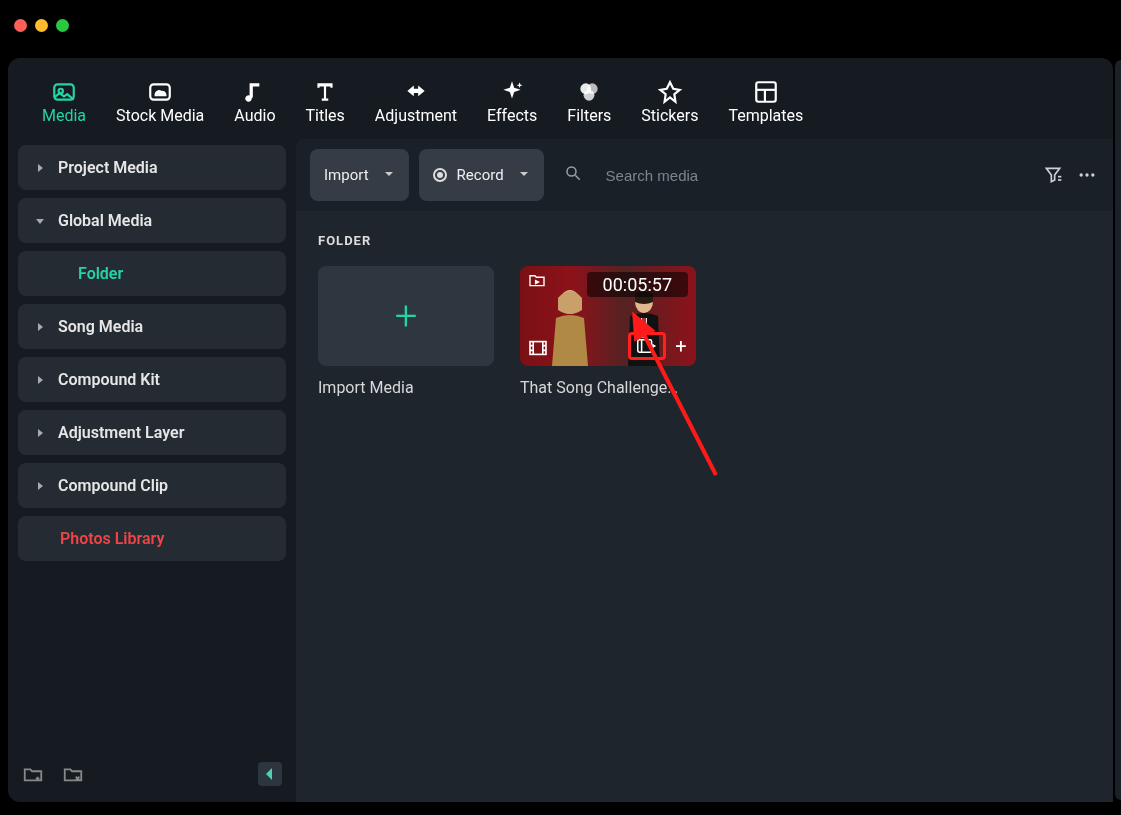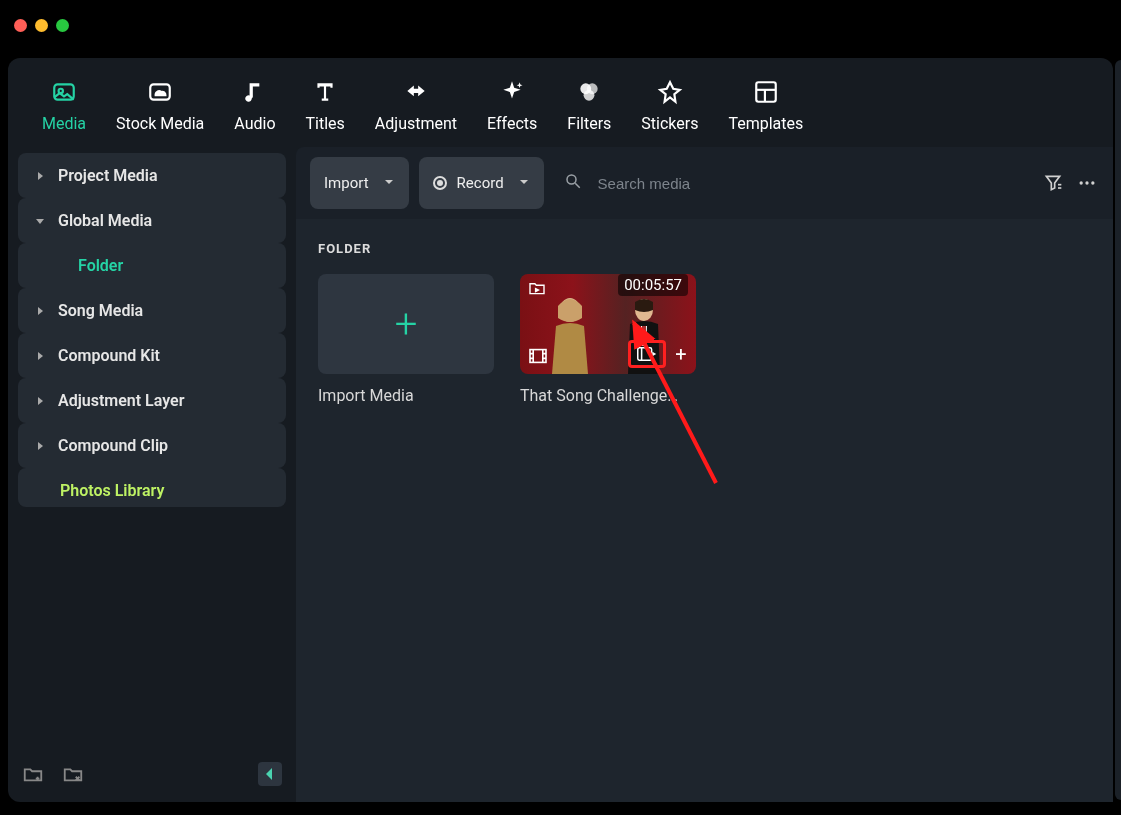--- a/index.html
+++ b/index.html
@@ -35,21 +35,20 @@
   .topnav {
     display: flex;
     gap: 30px;
     padding: 20px 34px 14px 34px;
     align-items: flex-end;
   }
   .navitem {
     display: flex;
     flex-direction: column;
     align-items: center;
-    gap: 8px;
     color: #fff;
     font-size: 16px;
     cursor: pointer;
   }
   .navitem.active { color: #25d3a5; }
   .navicon {
     width: 28px; height: 28px;
     display: flex; align-items: center; justify-content: center;
   }
   .navicon svg { width: 26px; height: 26px; }
@@ -58,21 +57,21 @@
     display: flex;
     flex: 1;
     min-height: 0;
   }
 
   .sidebar {
     width: 288px;
     padding: 6px 10px 10px 10px;
     display: flex;
     flex-direction: column;
-    gap: 0;
+    gap: 8px;
   }
   .side-item {
     background: #242b33;
     border-radius: 8px;
     padding: 13px 16px;
     display: flex;
     align-items: center;
     gap: 12px;
     font-size: 16px;
     font-weight: 600;
@@ -88,24 +87,24 @@
     border-radius: 8px;
     padding: 13px 16px 13px 60px;
     font-size: 16px;
     font-weight: 600;
     color: #25d3a5;
     cursor: pointer;
   }
   .side-plain {
     background: #242b33;
     border-radius: 8px;
-    padding: 13px 16px 7px 42px;
+    padding: 13px 16px 13px 42px;
     font-size: 16px;
     font-weight: 600;
-    color: #bef264;
+    color: #ef4444;
     cursor: pointer;
   }
   .side-footer {
     margin-top: auto;
     display: flex;
     align-items: center;
     justify-content: space-between;
     padding: 6px 4px;
   }
   .side-footer-left { display:flex; gap:18px; }
@@ -145,21 +144,21 @@
   }
   .btn .chev { margin-left:4px; }
   .btn svg { width:12px; height:12px; }
   .rec-dot {
     width:14px; height:14px; border-radius:50%;
     border:2px solid #ddd;
     display:inline-flex; align-items:center; justify-content:center;
   }
   .rec-dot::after{ content:""; width:6px; height:6px; background:#ddd; border-radius:50%; }
   .search-wrap {
-    display:flex; align-items:center; gap:16px;
+    display:flex; align-items:center; gap:24px;
     padding-left:10px;
     color:#8a9097;
     flex:1;
   }
   .search-wrap input {
     background:transparent; border:none; outline:none;
     font-size:15px; color:#ddd; width:100%;
   }
   .search-wrap input::placeholder{ color:#7d848c; }
   .tool-icon {
@@ -214,25 +213,25 @@
     position:absolute; left:28px; bottom:0;
   }
   .person-right {
     position:absolute; right:32px; bottom:0;
   }
   .badge-folder {
     position:absolute; top:6px; left:8px;
     color:#fff;
   }
   .badge-time {
-    position:absolute; top:0; right:8px;
+    position:absolute; top:6px; right:8px;
     background:rgba(0,0,0,0.55);
-    padding:2px 6px;
+    padding:2px 16px;
     border-radius:4px;
-    font-size:15px;
+    font-size:18px;
     color:#fff;
   }
   .badge-film {
     position:absolute; bottom:6px; left:8px;
     color:#fff;
   }
   .overlay-icons {
     position:absolute; bottom:6px; right:6px;
     display:flex; align-items:center; gap:6px;
   }

